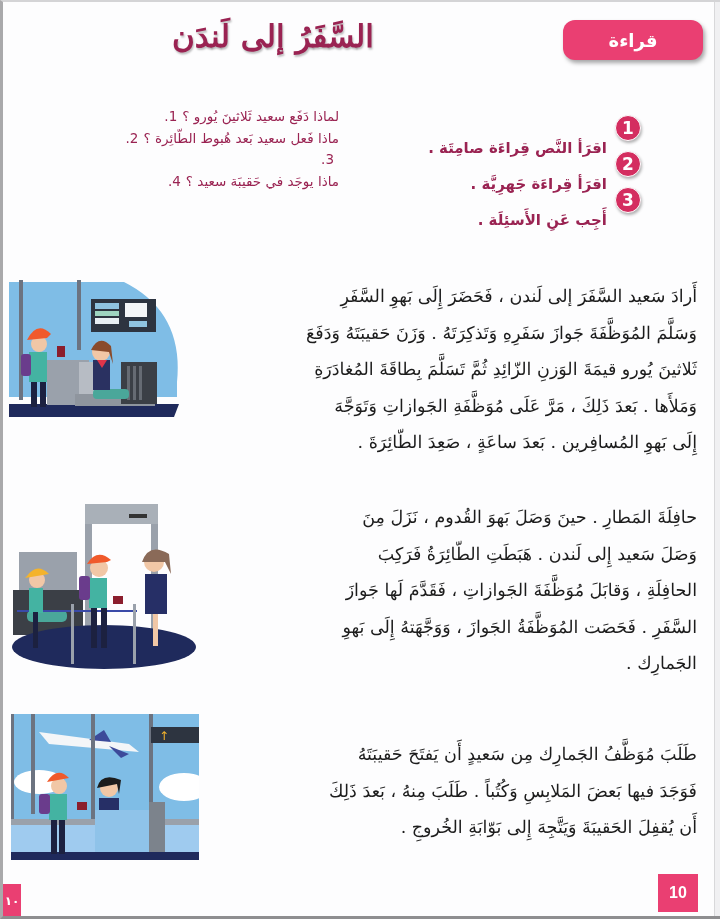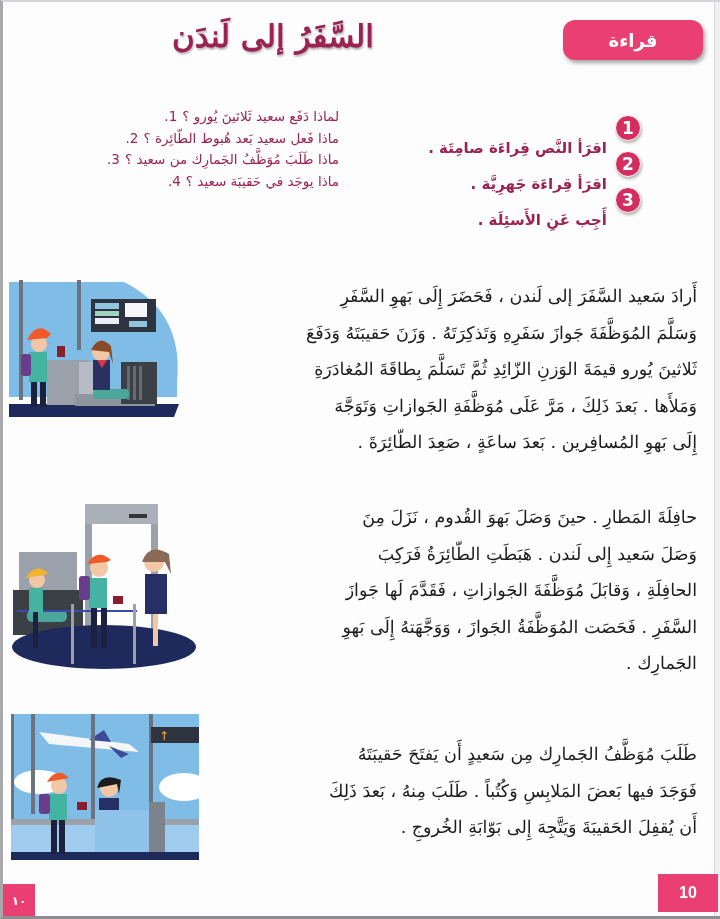--- a/index.html
+++ b/index.html
@@ -63,26 +63,26 @@
     .p1 { top: 276px; }
     .p2 { top: 497px; }
     .p3 { top: 734px; }
 
     .illus { position: absolute; overflow: hidden; }
     .illus-1 { left: 6px; top: 270px; width: 170px; height: 145px; }
     .illus-2 { left: 6px; top: 490px; width: 190px; height: 180px; }
     .illus-3 { left: 6px; top: 700px; width: 190px; height: 160px; }
 
     .pagenum-left {
-      position: absolute; left: 0; top: 882px; width: 32px; height: 34px;
+      position: absolute; left: 0; top: 882px; width: 18px; height: 34px;
       background: #ea3f72; color: #fff; font-size: 12px; font-weight: bold;
       display: flex; align-items: center; justify-content: center; direction: rtl;
     }
     .pagenum-right {
-      position: absolute; left: 655px; top: 872px; width: 60px; height: 38px;
+      position: absolute; left: 655px; top: 872px; width: 40px; height: 38px;
       background: #ea3f72; color: #fff; font-size: 16px; font-weight: bold;
       display: flex; align-items: center; justify-content: center;
       font-family: "Liberation Sans", sans-serif;
       text-align: right;
     }
   </style>
 </head>
 <body>
 
 <div class="page">
@@ -94,21 +94,20 @@
   <div class="questions">
     <div class="q">
       <span class="text">لماذا دَفَع سعيد ثَلاثينَ يُورو ؟</span>
       <span class="num" style="margin-right:5px">1.</span>
     </div>
     <div class="q">
       <span class="text">ماذا فَعل سعيد بَعد هُبوط الطّائِرة ؟</span>
       <span class="num" style="margin-right:5px">2.</span>
     </div>
     <div class="q">
-      <span class="text">ماذا طَلَبَ مُوَظَّفُ الجَمارِك من سعيد ؟</span>
       <span class="num" style="margin-right:5px">3.</span>
     </div>
     <div class="q">
       <span class="text">ماذا يوجَد في حَقيبَة سعيد ؟</span>
       <span class="num" style="margin-right:5px">4.</span>
     </div>
   </div>
 
   <div class="instructions">
     <div class="instr">

